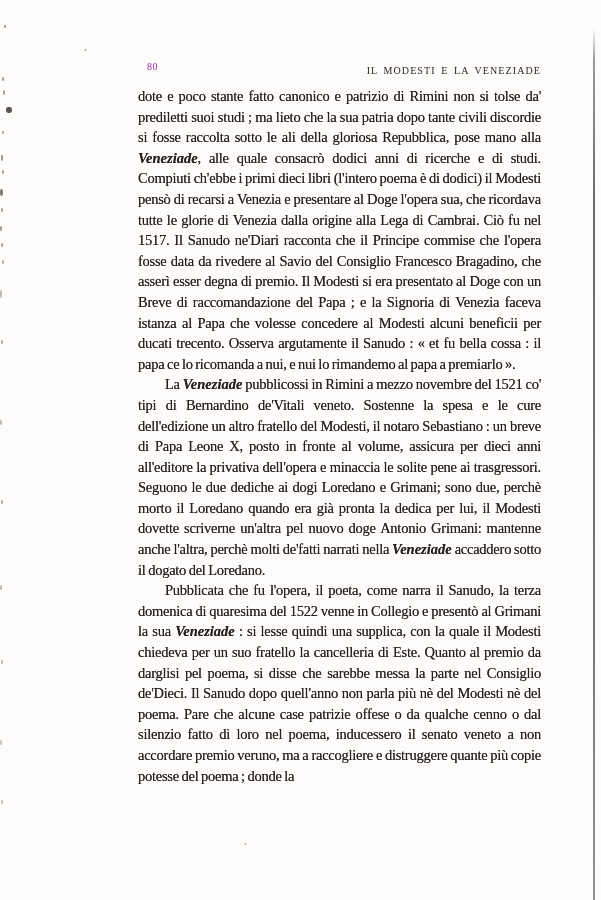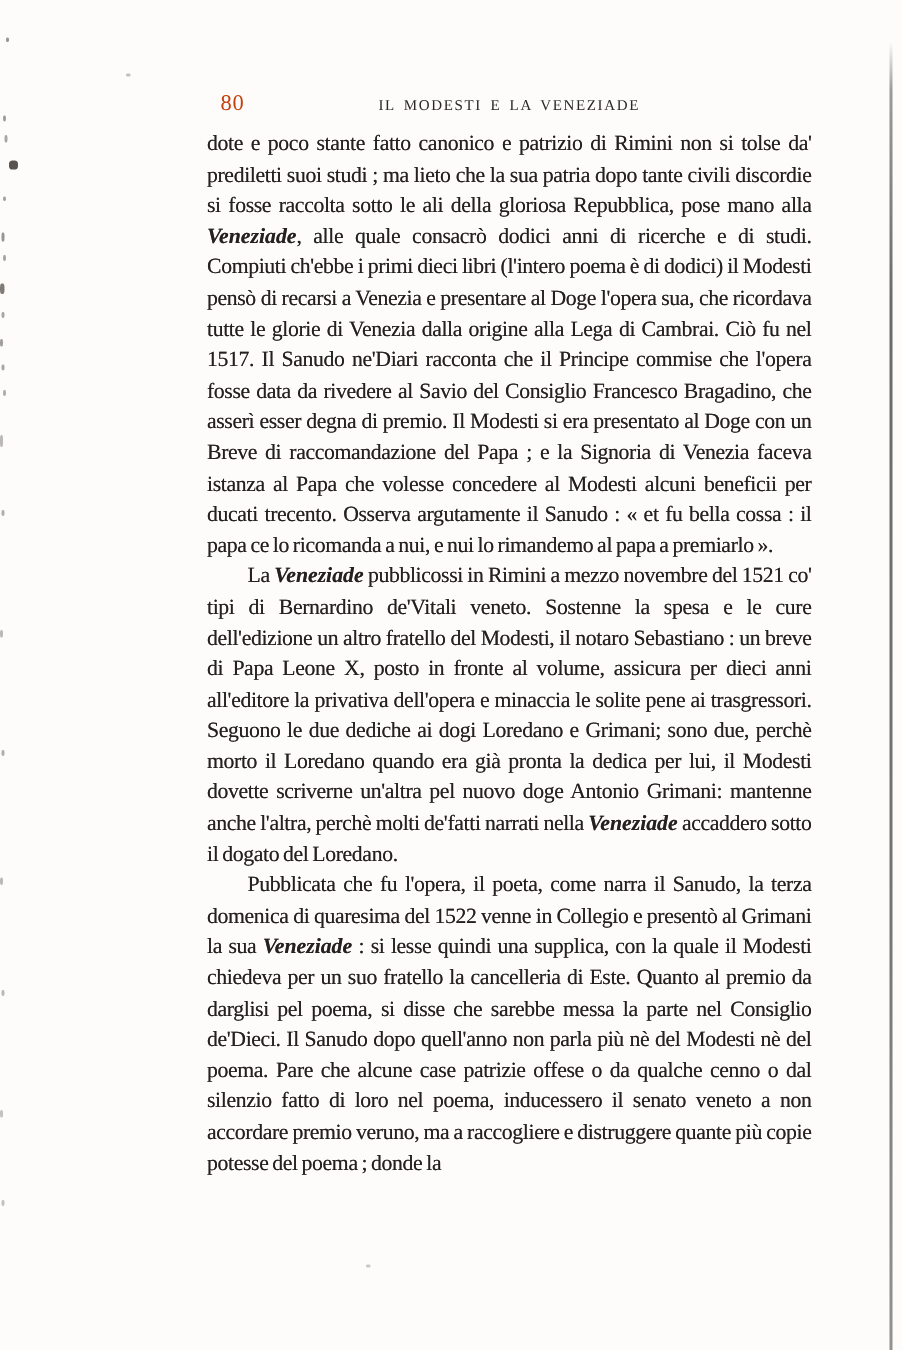--- a/index.html
+++ b/index.html
@@ -22,30 +22,30 @@
     position: absolute;
     left: 138px;
     top: 61px;
     width: 403px;
     height: 22px;
   }
   .page-number {
     position: absolute;
     left: 9px;
     top: 0;
-    font-size: 15px;
+    font-size: 10px;
     letter-spacing: 0.5px;
-    color: #c2410c;
+    color: #a21caf;
   }
   .running-header {
     position: absolute;
     left: 0;
     right: 0;
     top: 4px;
-    text-align: center;
+    text-align: right;
     font-size: 10px;
     letter-spacing: 1.1px;
     word-spacing: 2px;
     color: #2a2724;
     white-space: nowrap;
   }
   .body-text {
     position: absolute;
     left: 138px;
     top: 86px;

